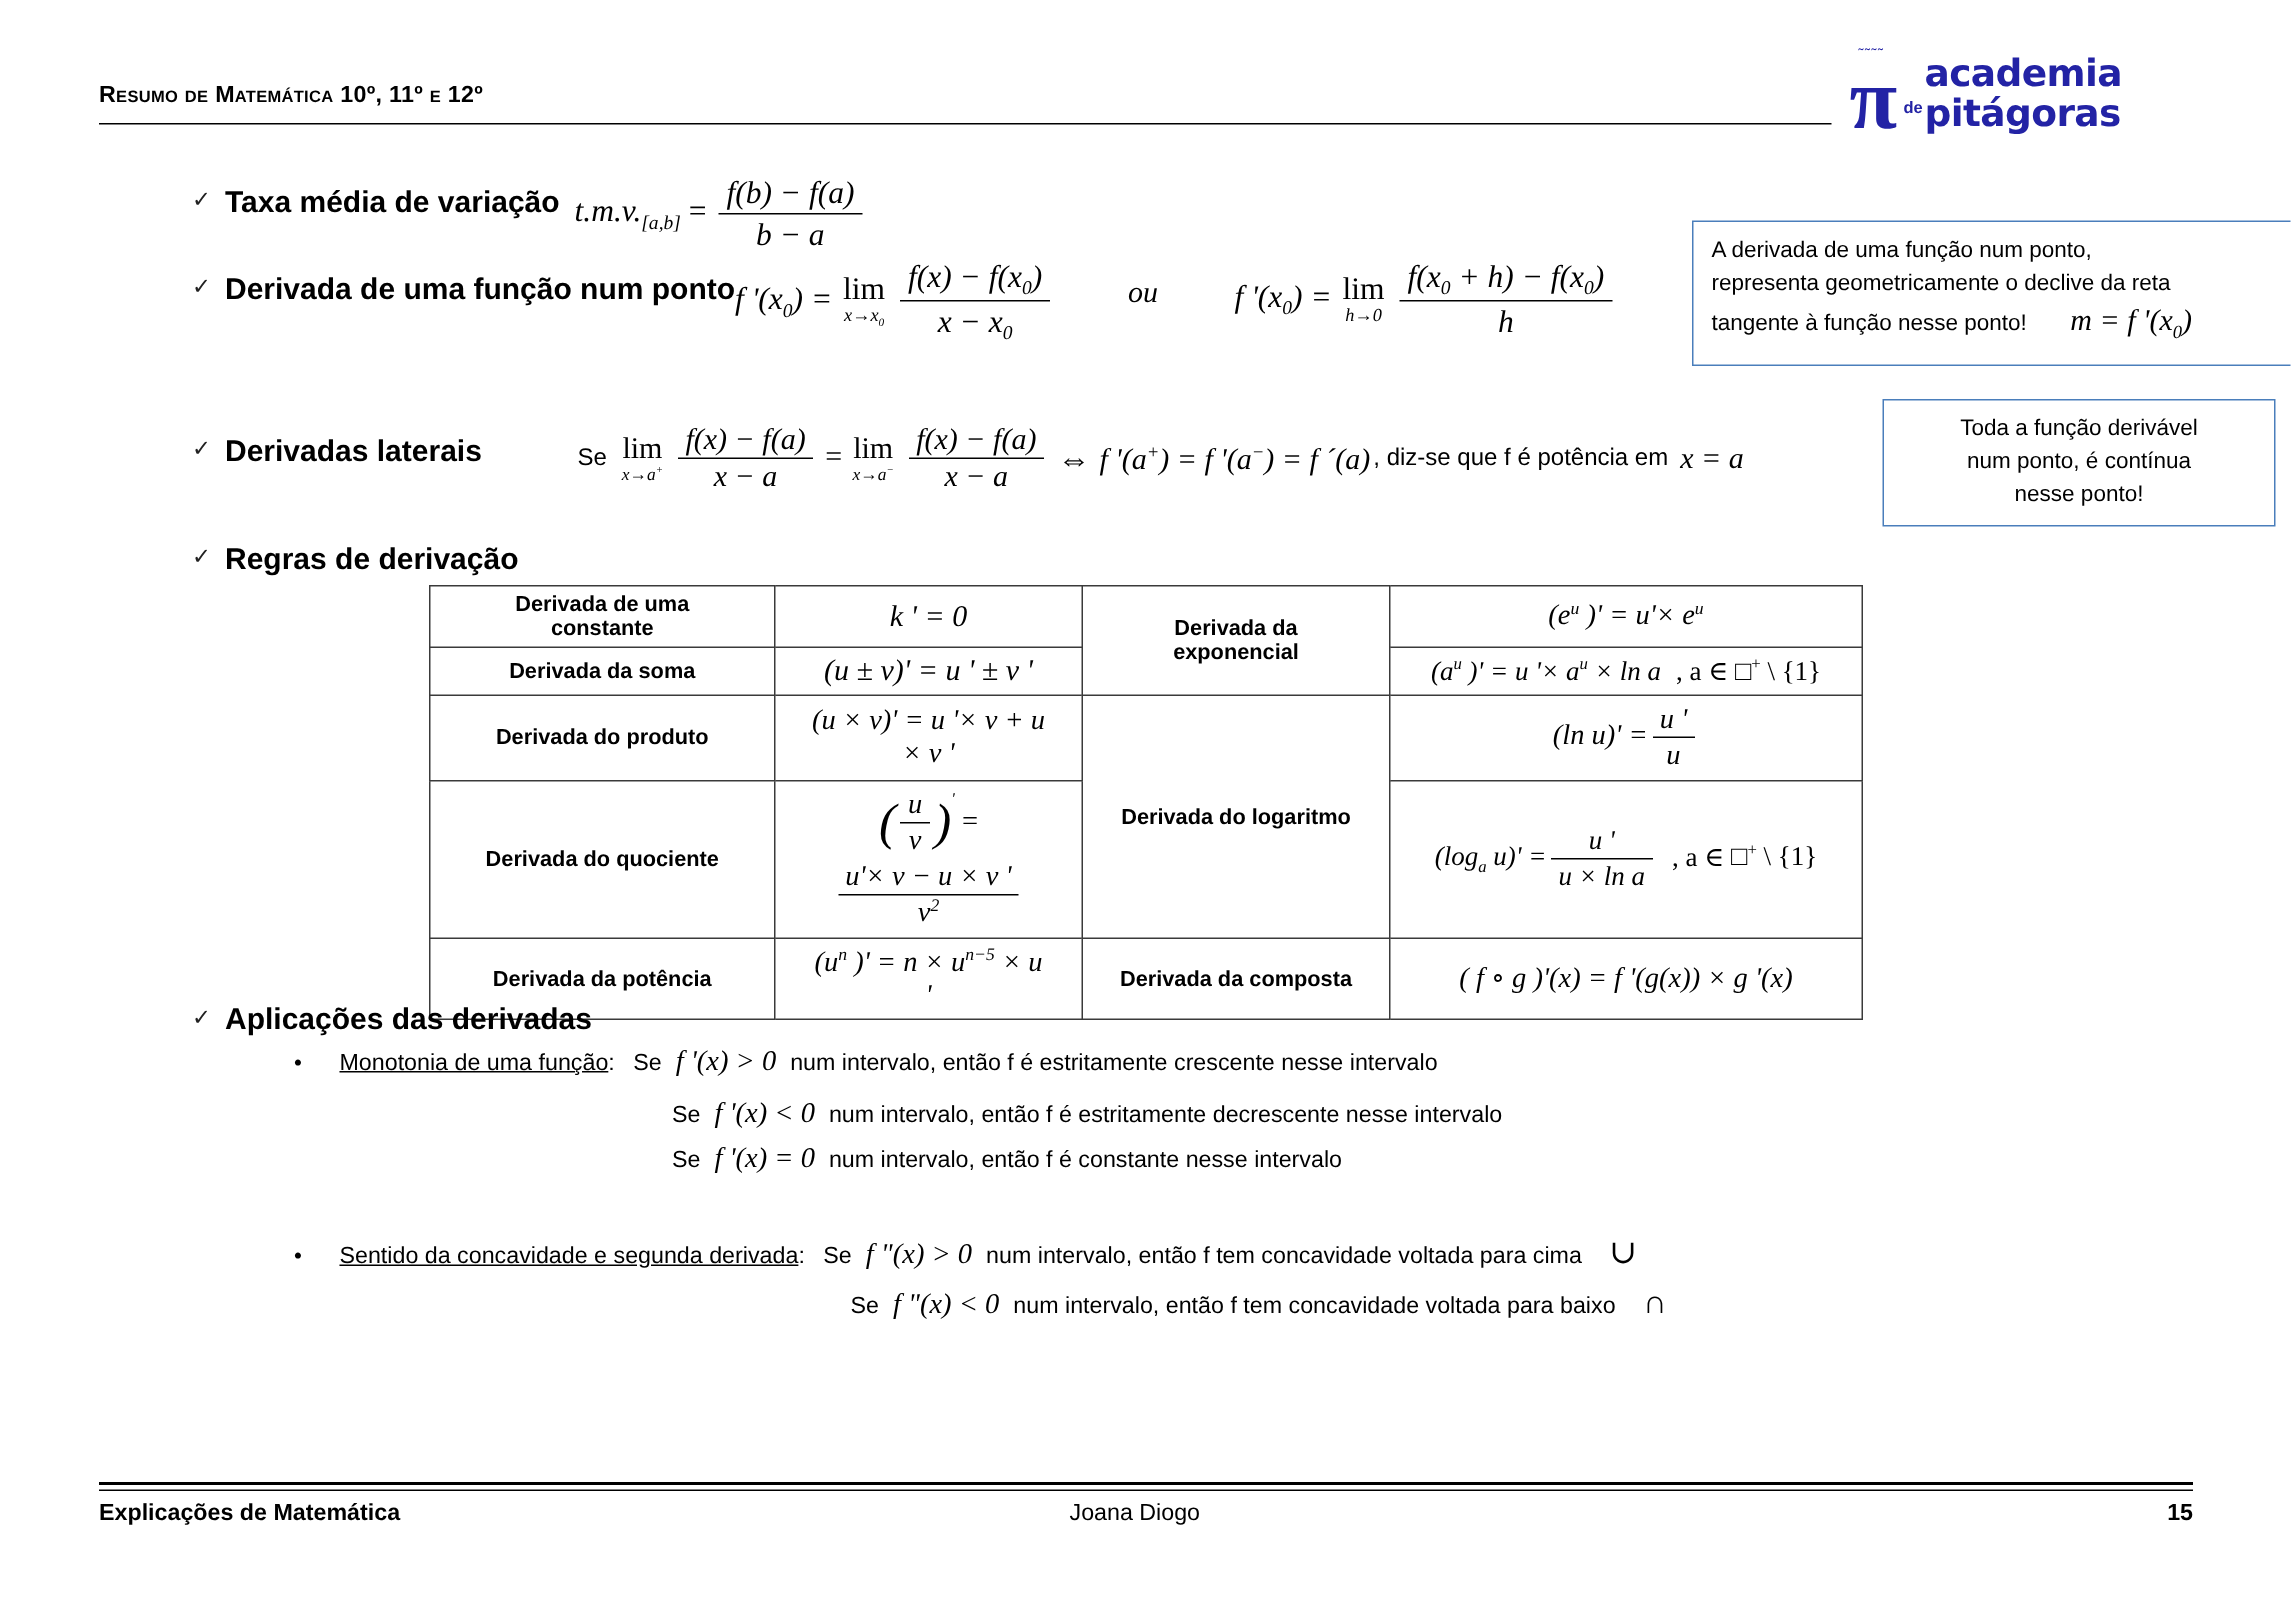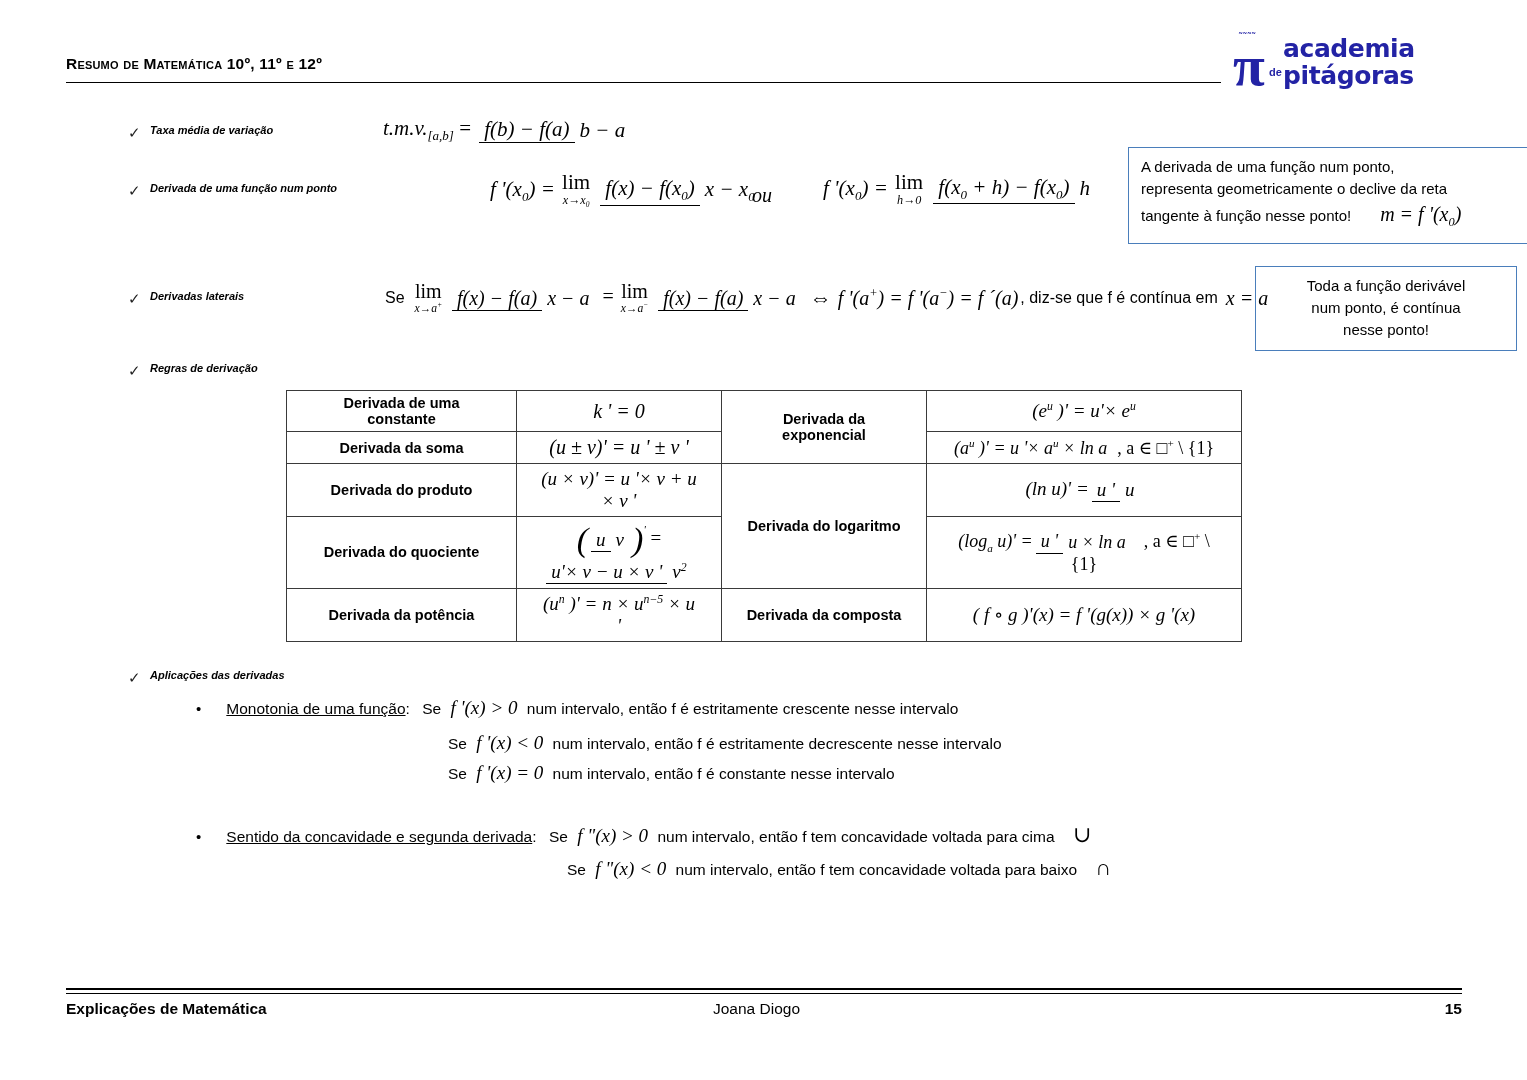--- a/index.html
+++ b/index.html
@@ -39,26 +39,26 @@
     font-size:25px;font-weight:bold;line-height:1.06;color:#2323a5;
     font-family:"DejaVu Sans",sans-serif;letter-spacing:-.4px;
   }
   .logo-swoosh{
     position:absolute;left:6px;top:-4px;font-size:10px;color:#2323a5;letter-spacing:1px;
   }
 
   
   .chk{display:inline-block;width:22px;font-size:15px;color:#222;}
   .bullet-row{position:absolute;display:flex;align-items:flex-start;}
-  .lbl{font-weight:bold;font-size:11px;font-style:italic;}
+  .lbl{font-weight:bold;font-size:20px;}
   .math{font-family:"Liberation Serif","DejaVu Serif",serif;font-style:italic;}
   .mathn{font-family:"Liberation Serif","DejaVu Serif",serif;font-style:normal;}
 
   
-  .frac{display:inline-flex;flex-direction:row;vertical-align:middle;text-align:center;margin:0 3px;}
+  .frac{display:inline-flex;flex-direction:column;vertical-align:middle;text-align:center;margin:0 3px;}
   .frac .num{padding:0 5px;border-bottom:1.3px solid #000;line-height:1.22;}
   .frac .den{padding:0 5px;line-height:1.25;}
   .lim{display:inline-flex;flex-direction:column;align-items:center;vertical-align:middle;margin:0 2px;}
   .lim .lt{font-style:normal;font-family:"Liberation Serif",serif;line-height:1;}
   .lim .lb{font-size:.58em;line-height:1.1;margin-top:1px;}
   sub{font-size:.62em;}
   sup{font-size:.62em;}
 
   
   .callout{
@@ -196,21 +196,21 @@
         <span class="lt">lim</span>
         <span class="lb"><span>x→a</span><sup>−</sup></span>
       </span>
       <span class="frac">
         <span class="num">f(x) − f(a)</span>
         <span class="den">x − a</span>
       </span>
     </span>
     <span class="mathn" style="margin:0 6px;font-size:22px;">⇔</span>
     <span class="math"><span>f '(a</span><sup>+</sup><span>) = f '(a</span><sup>−</sup><span>) = f ´(a)</span></span>
-    <span style="font-size:16px;margin-left:2px;">, diz-se que f é contínua em</span>
+    <span style="font-size:16px;margin-left:2px;">, diz-se que f é potência em</span>
     <span class="math" style="margin-left:8px;">x = a</span>
   </div>
 
   <div class="bullet-row" style="left:128px;top:362px;">
     <span class="chk">✓</span>
     <span class="lbl">Regras de derivação</span>
   </div>
 
   <table class="rules-table">
     <colgroup>

